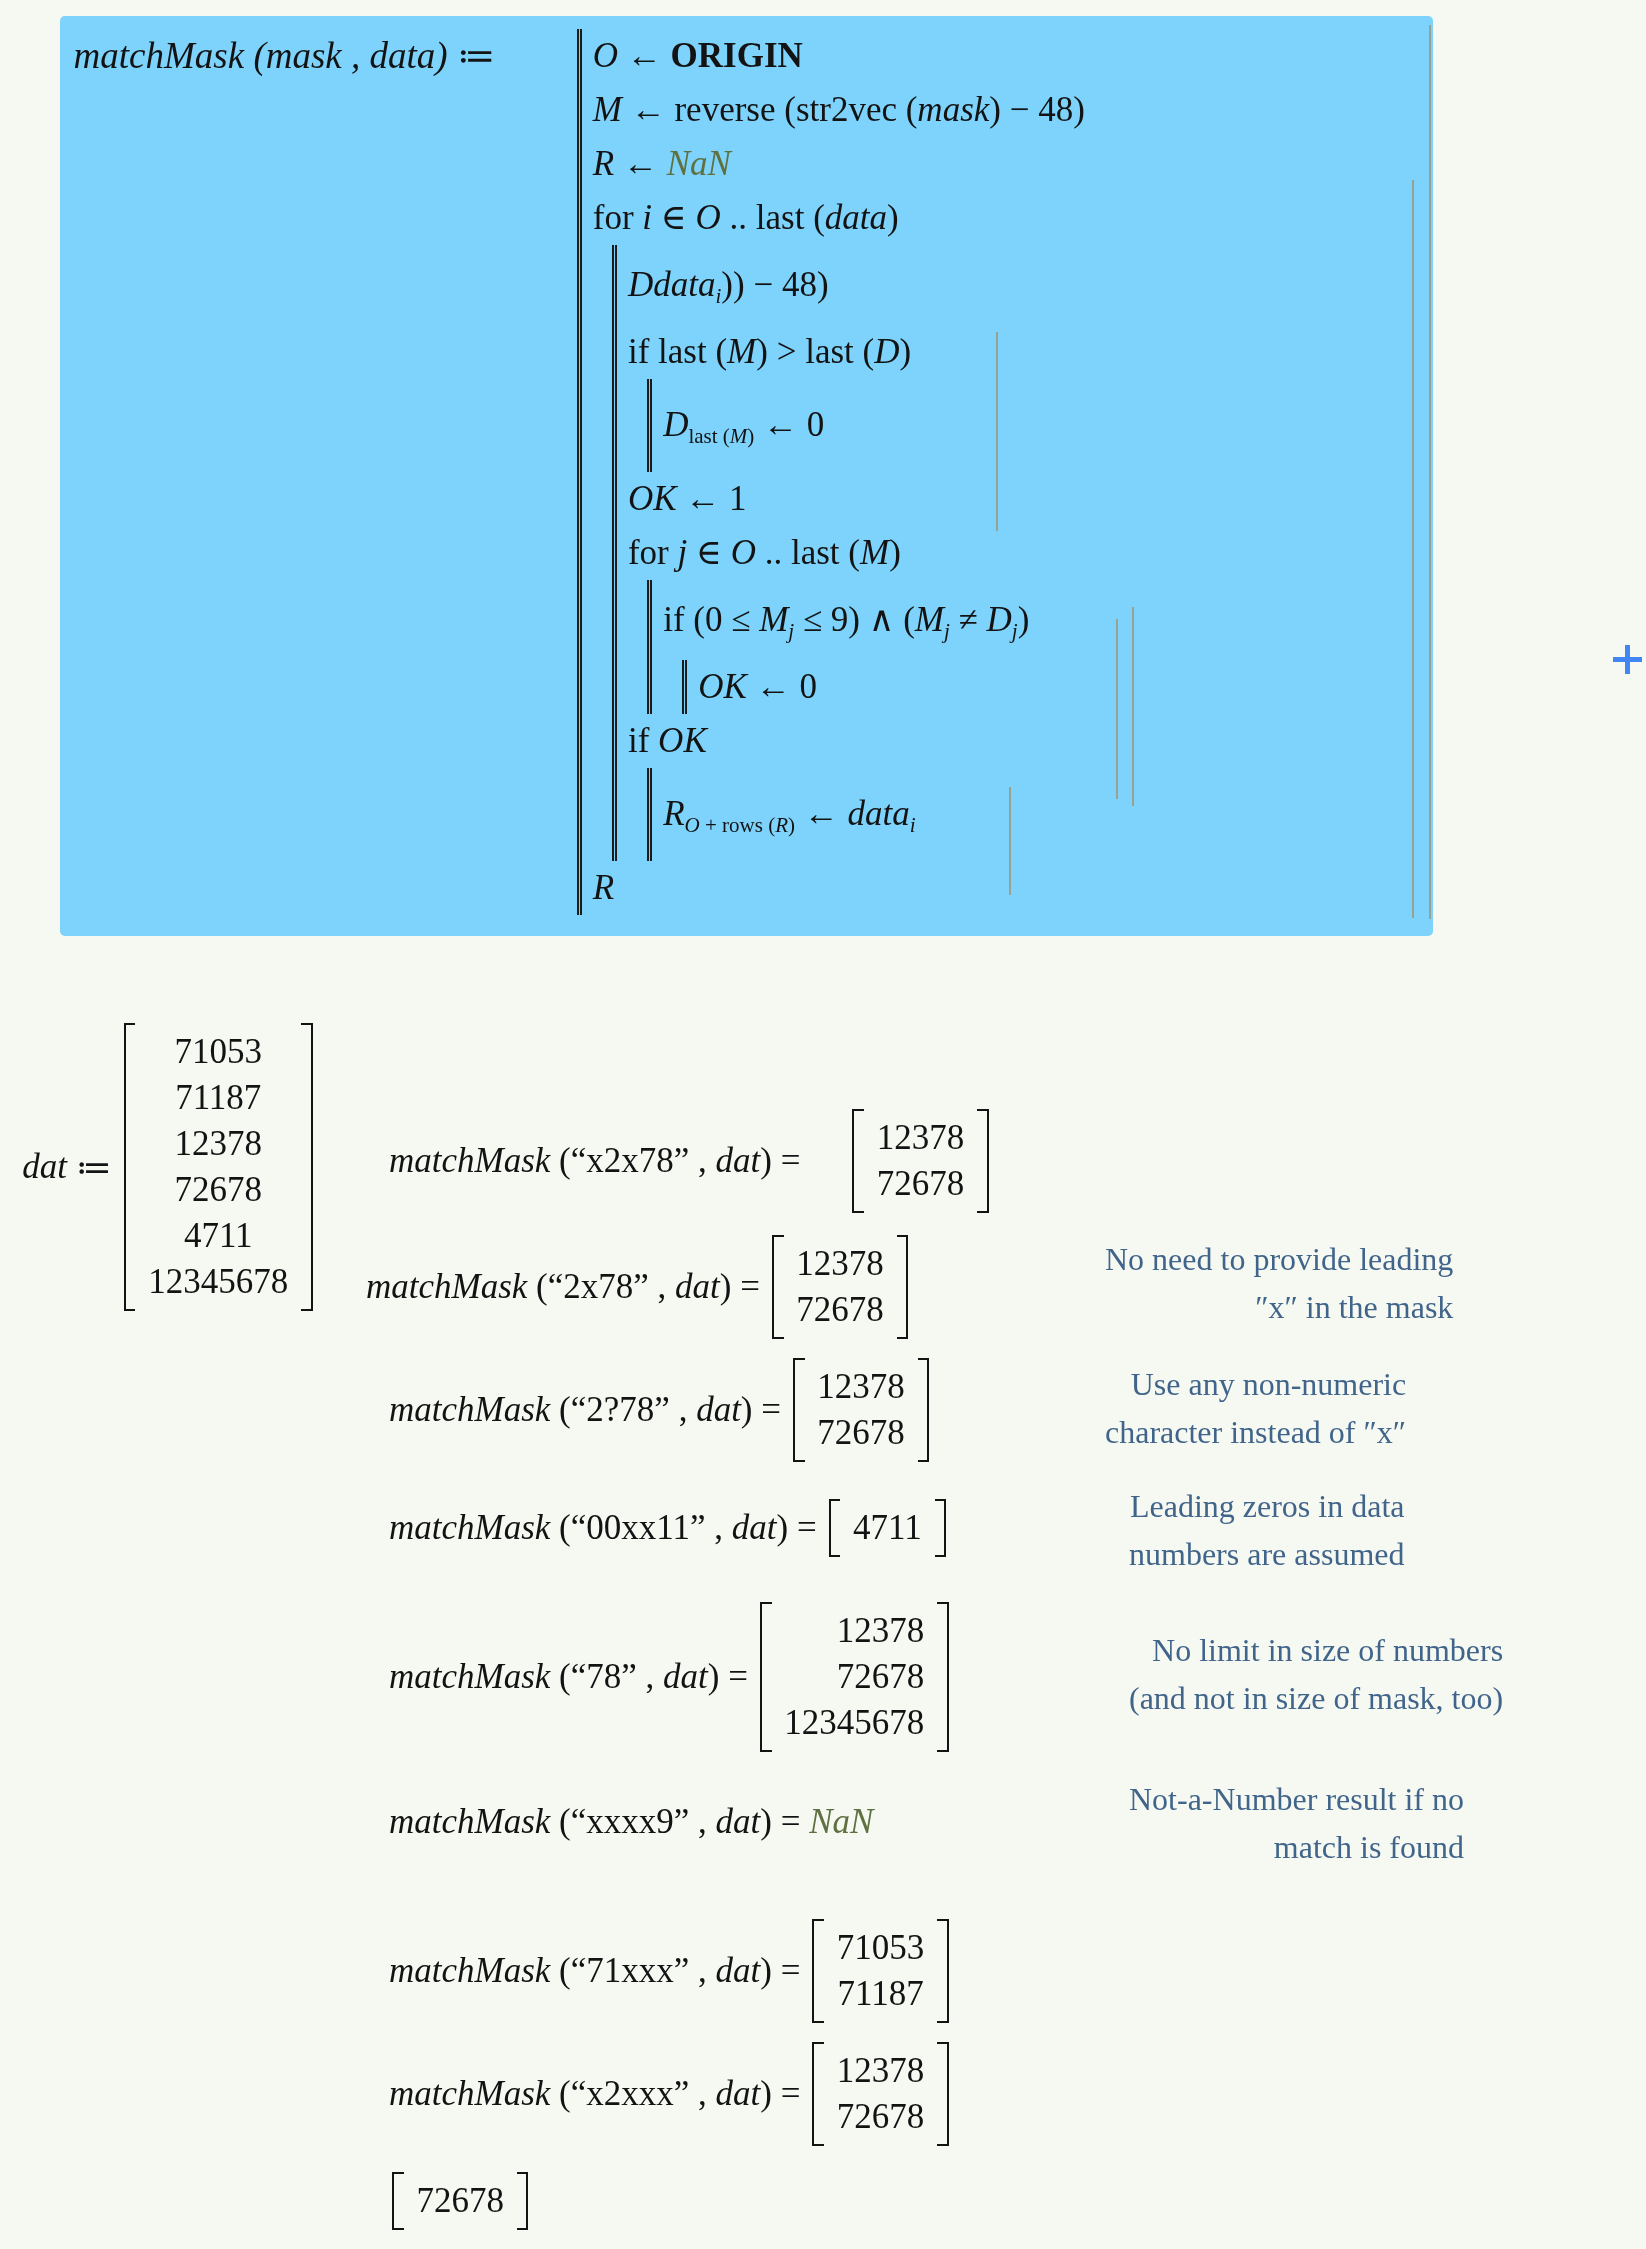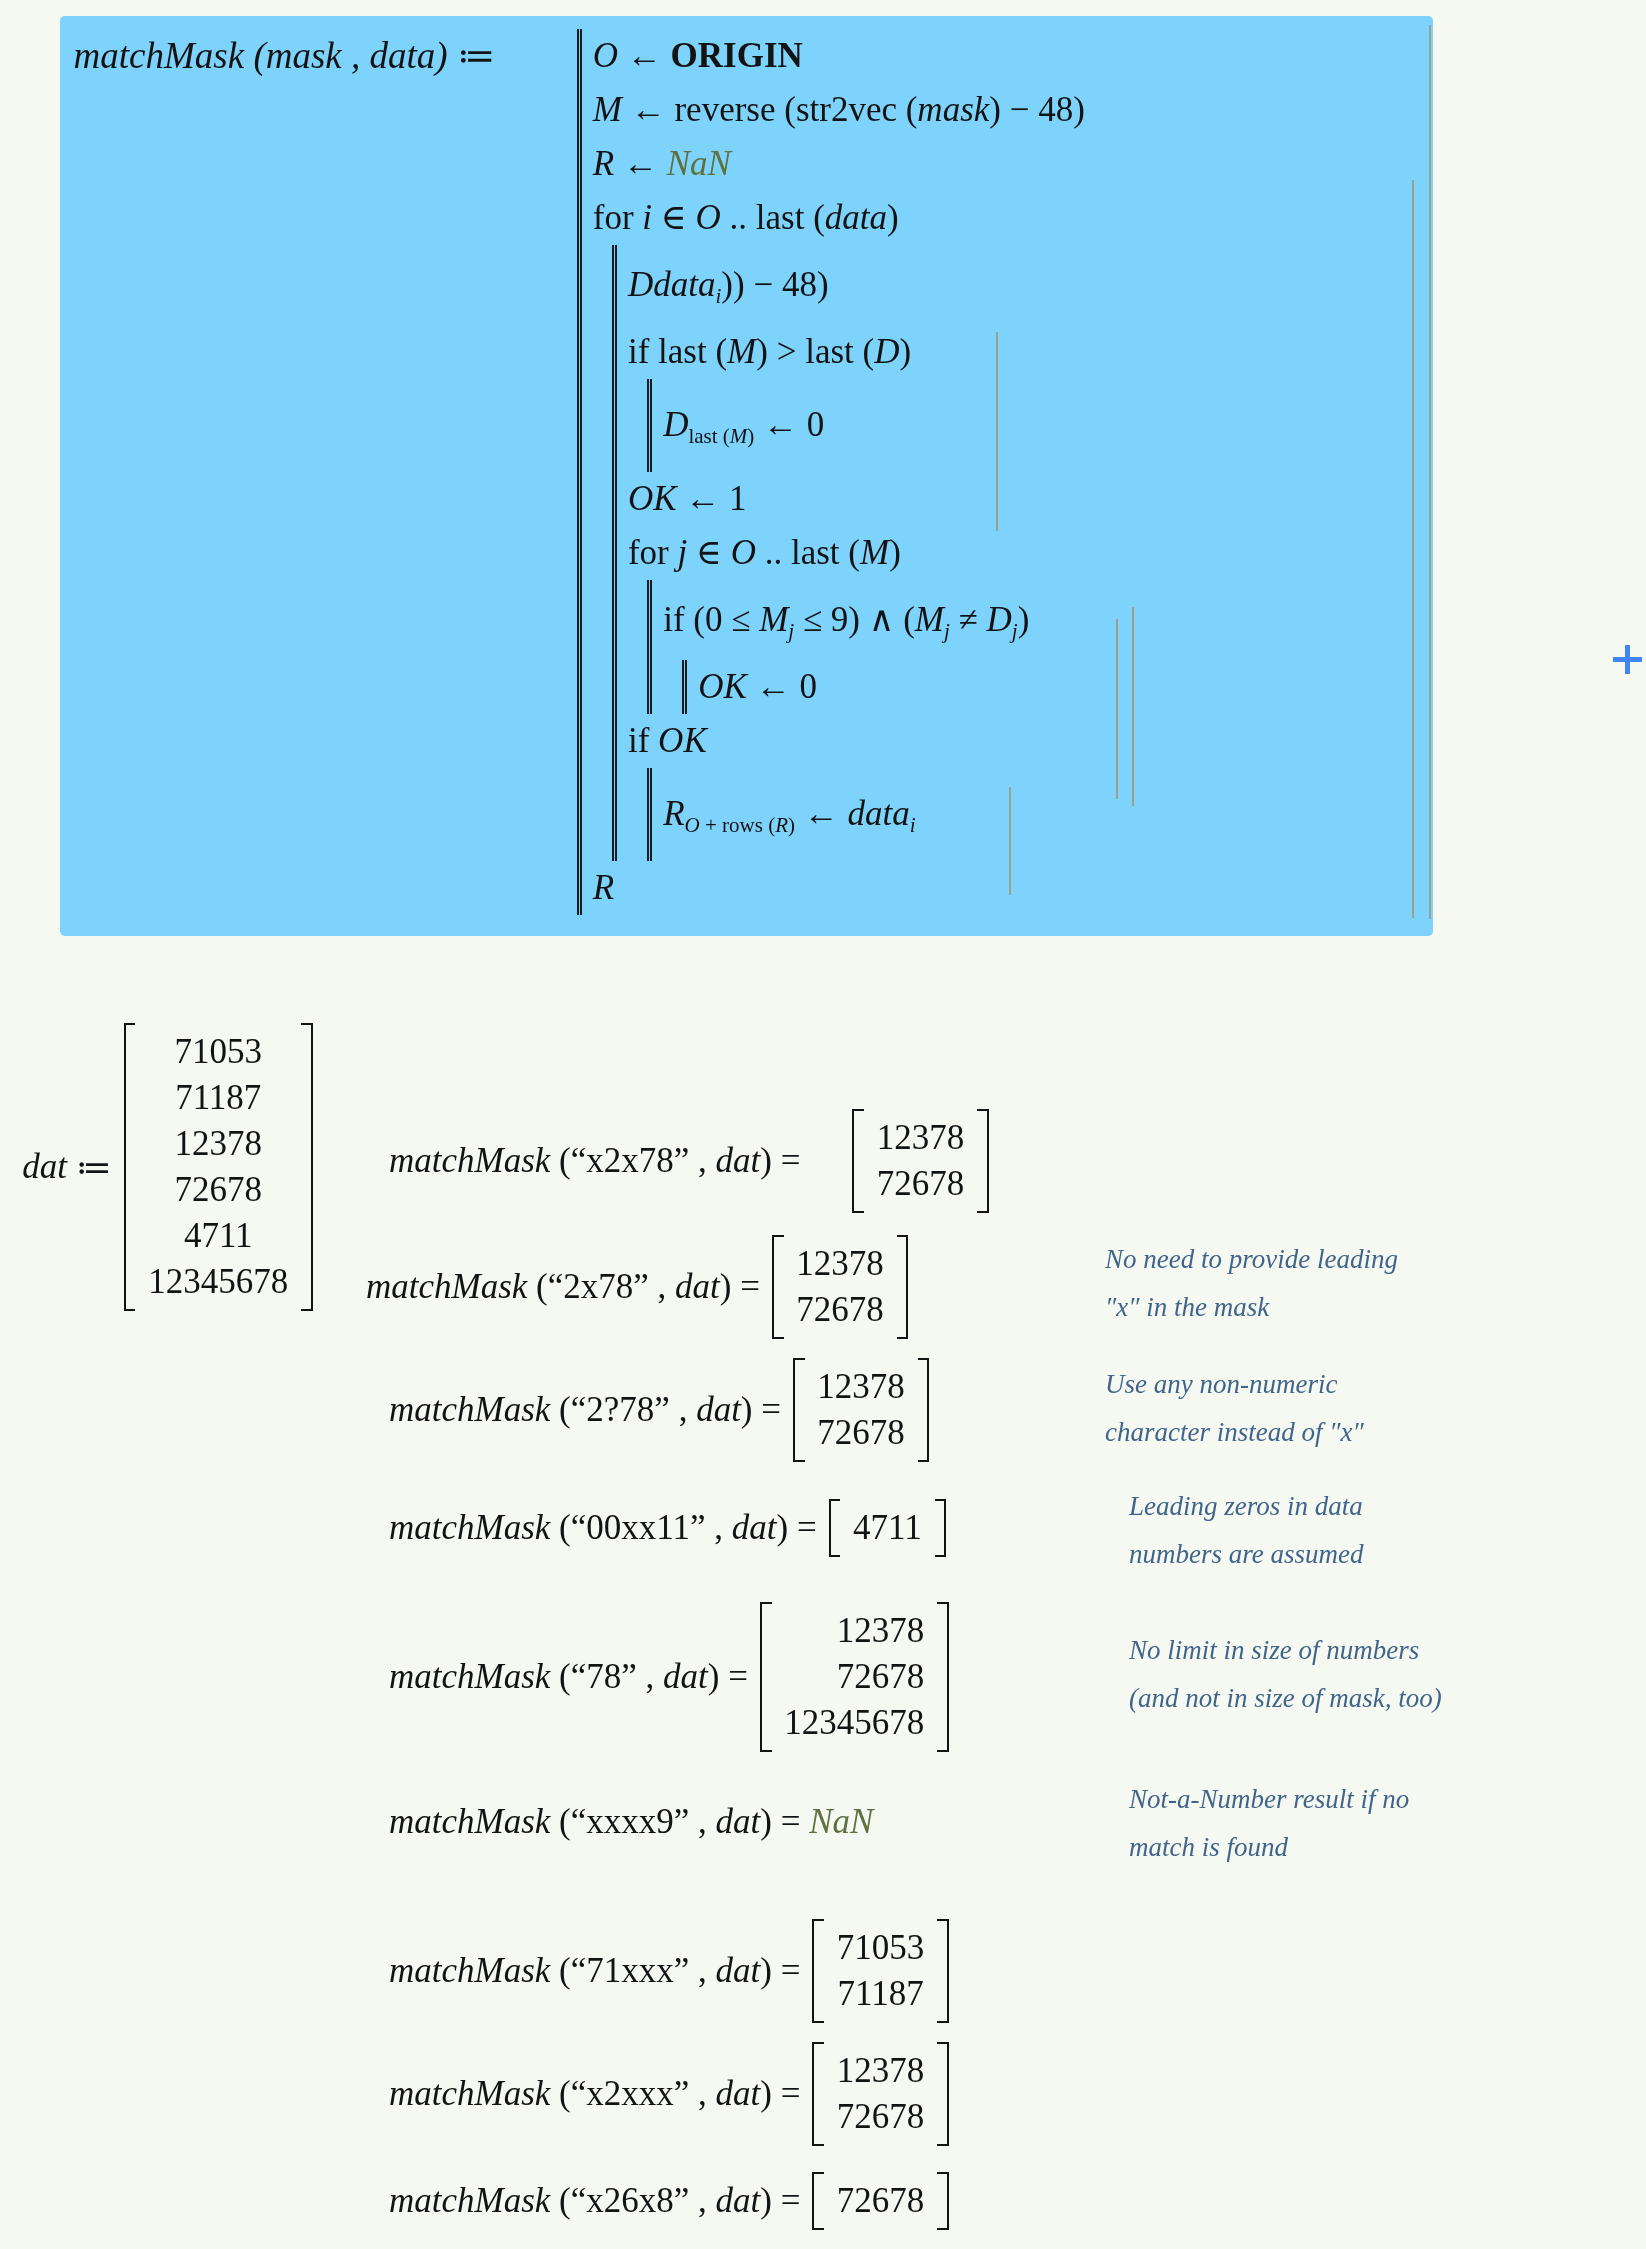--- a/index.html
+++ b/index.html
@@ -34,22 +34,22 @@
   .call{display:inline;}
   .vec{display:inline-flex;align-items:stretch;margin-left:3.2px;}
   .vbrk{width:9.6px;border:2.4px solid #131313;}
   .vbrk.l{border-right:none;}
   .vbrk.r{border-left:none;}
   .vvals{display:flex;flex-direction:column;justify-content:center;padding:6.4px 12.8px;}
   .vvals div{line-height:46px;text-align:center;}
   .vvals.right div{text-align:right;}
   
   .ann{
-    position:absolute;font-style:italic;font-size:27px;line-height:48px;
-    color:#40648a;white-space:pre-line;
+    position:absolute;font-size:32px;line-height:48px;
+    color:#40648a;white-space:pre-line;text-align:right;
   }
   
   .plus{position:absolute;left:1613px;top:645px;width:29px;height:29px;}
   .plus .ph{position:absolute;left:0;top:12px;width:29px;height:4.8px;background:#4285f4;}
   .plus .pv{position:absolute;left:12px;top:0;width:4.8px;height:29px;background:#4285f4;}
 </style>
 </head>
 <body>
 
 <div class="progbox">
@@ -130,21 +130,20 @@
   <span class="call"><span class="mi">matchMask</span><span> (</span><span class="mq">“71xxx”</span><span> , </span><span class="mi">dat</span><span>) = </span></span>
   <span class="vec"><span class="vbrk l"></span><span class="vvals"><div>71053</div><div>71187</div></span><span class="vbrk r"></span></span>
 </div>
 
 <div class="eq" style="left:389px;top:2042px;height:104px;">
   <span class="call"><span class="mi">matchMask</span><span> (</span><span class="mq">“x2xxx”</span><span> , </span><span class="mi">dat</span><span>) = </span></span>
   <span class="vec"><span class="vbrk l"></span><span class="vvals"><div>12378</div><div>72678</div></span><span class="vbrk r"></span></span>
 </div>
 
 <div class="eq" style="left:389px;top:2173px;height:56px;">
-  <span class="call"><span class="mi">matchMask</span><span> (</span><span class="mq">“x26x8”</span><span> , </span><span class="mi">dat</span><span>) = </span></span>
   <span class="vec"><span class="vbrk l"></span><span class="vvals"><div>72678</div></span><span class="vbrk r"></span></span>
 </div>
 
 <div class="ann" style="left:1105px;top:1235px;">No need to provide leading
 ″x″ in the mask</div>
 <div class="ann" style="left:1105px;top:1360px;">Use any non-numeric
 character instead of ″x″</div>
 <div class="ann" style="left:1129px;top:1482px;">Leading zeros in data
 numbers are assumed</div>
 <div class="ann" style="left:1129px;top:1626px;">No limit in size of numbers

